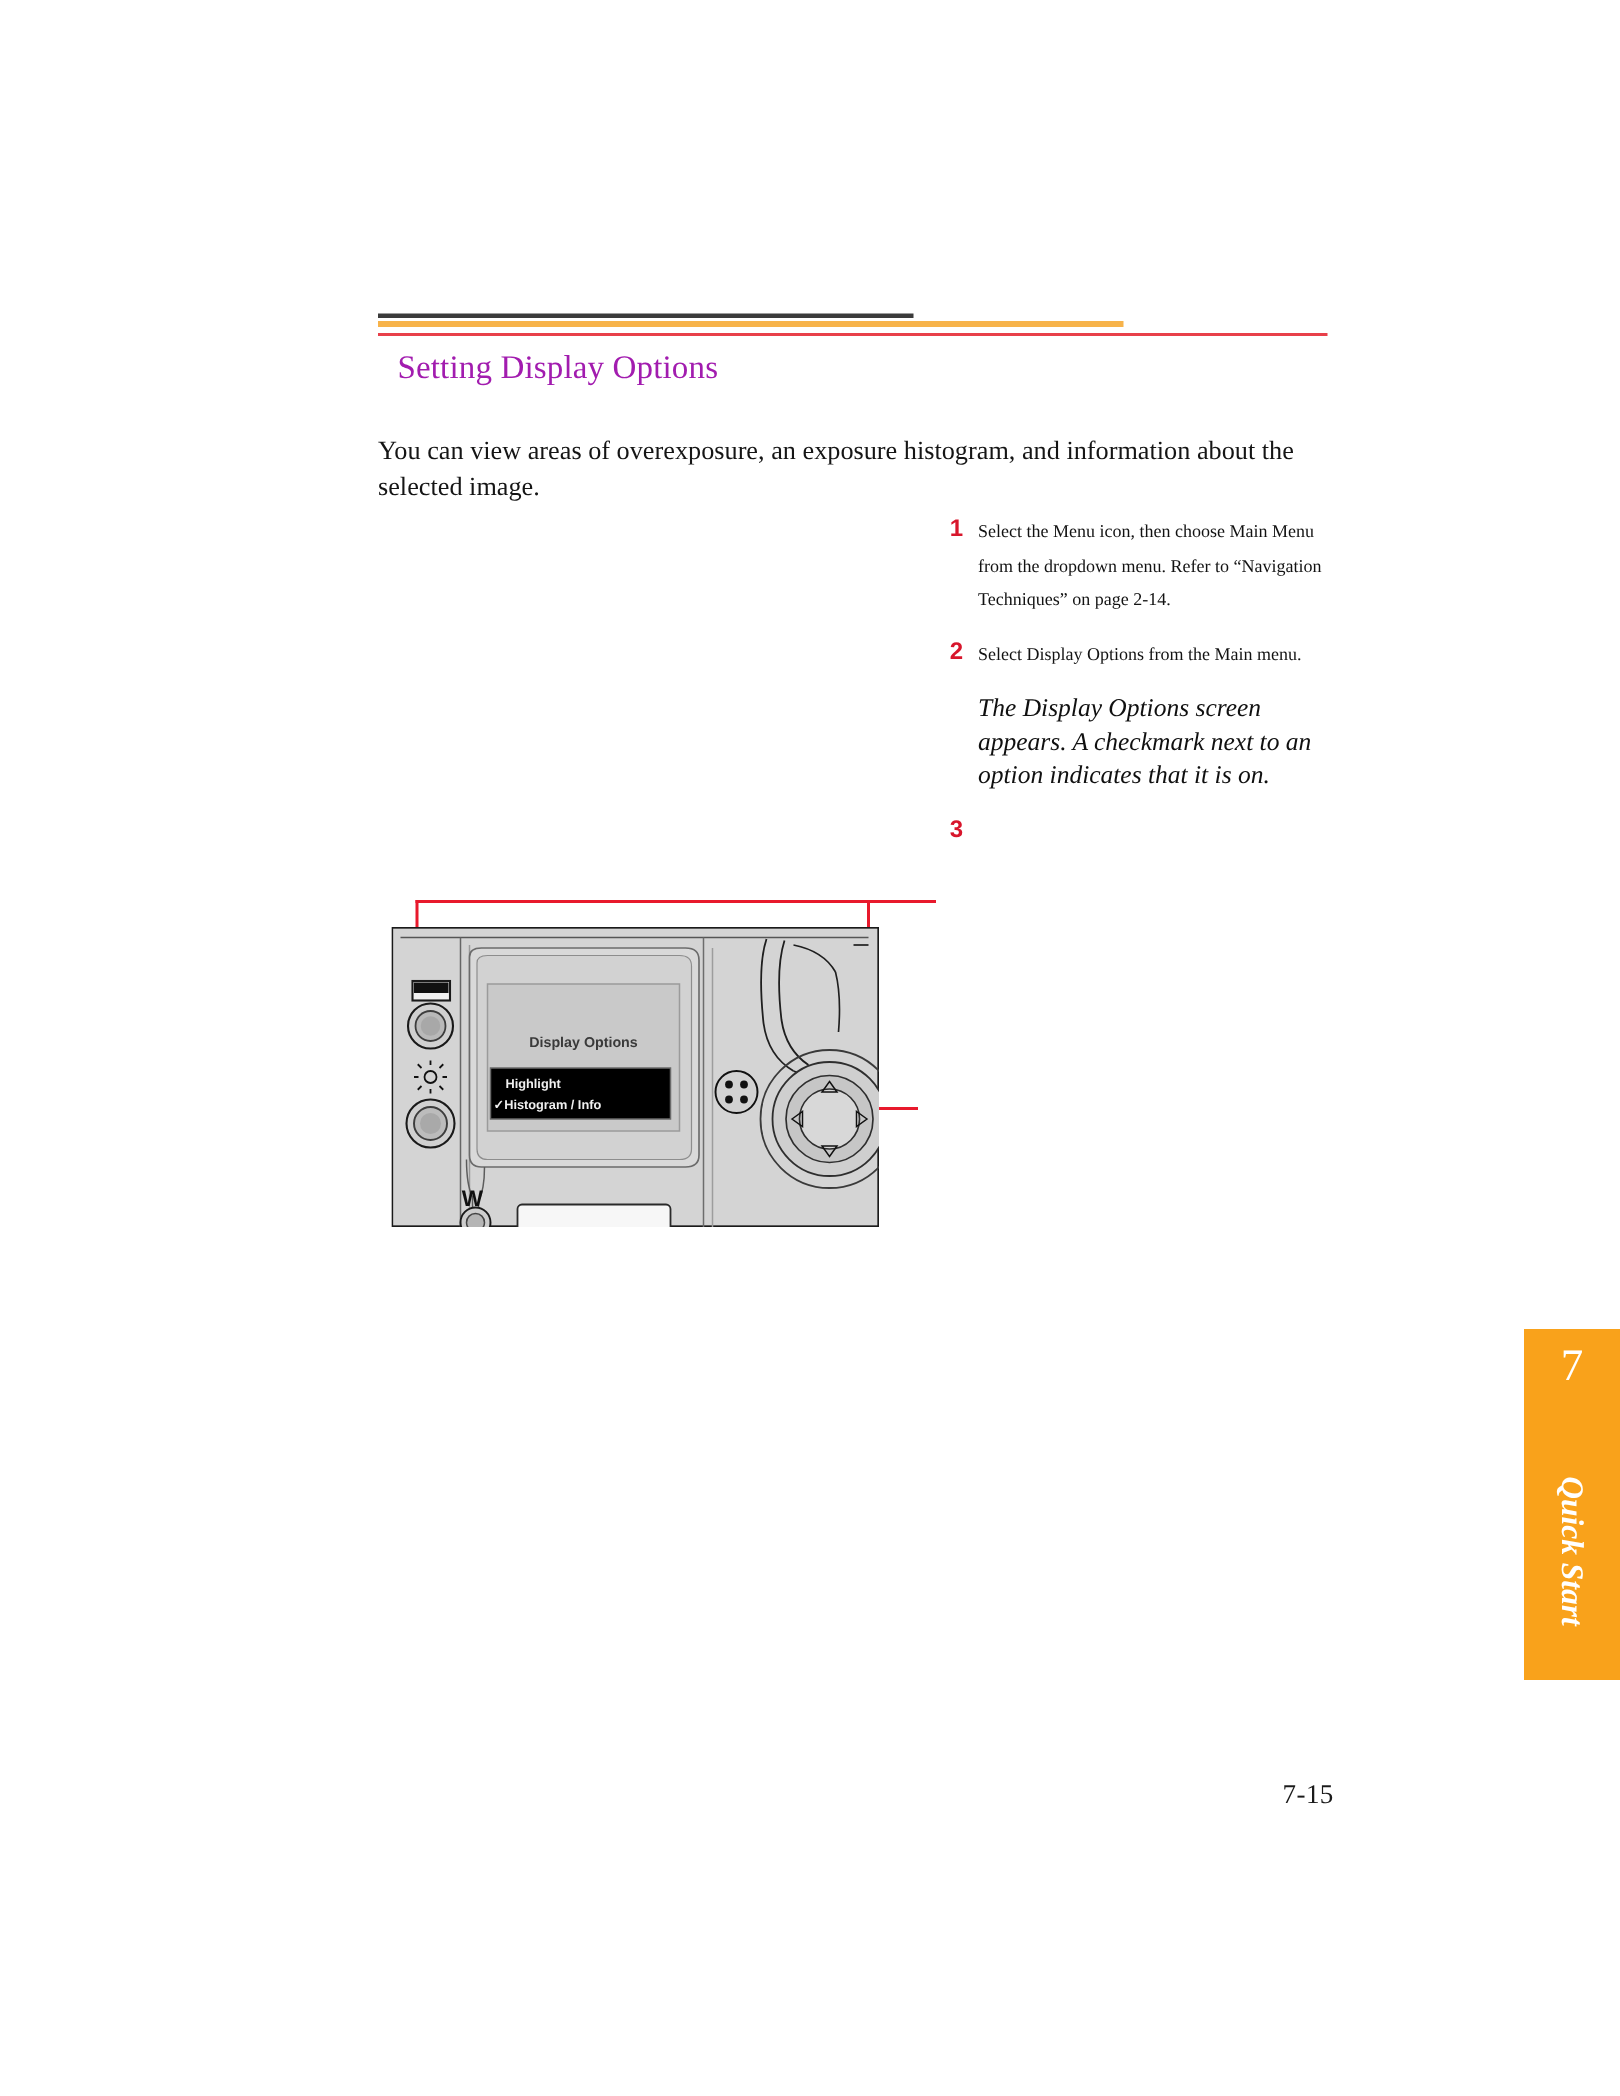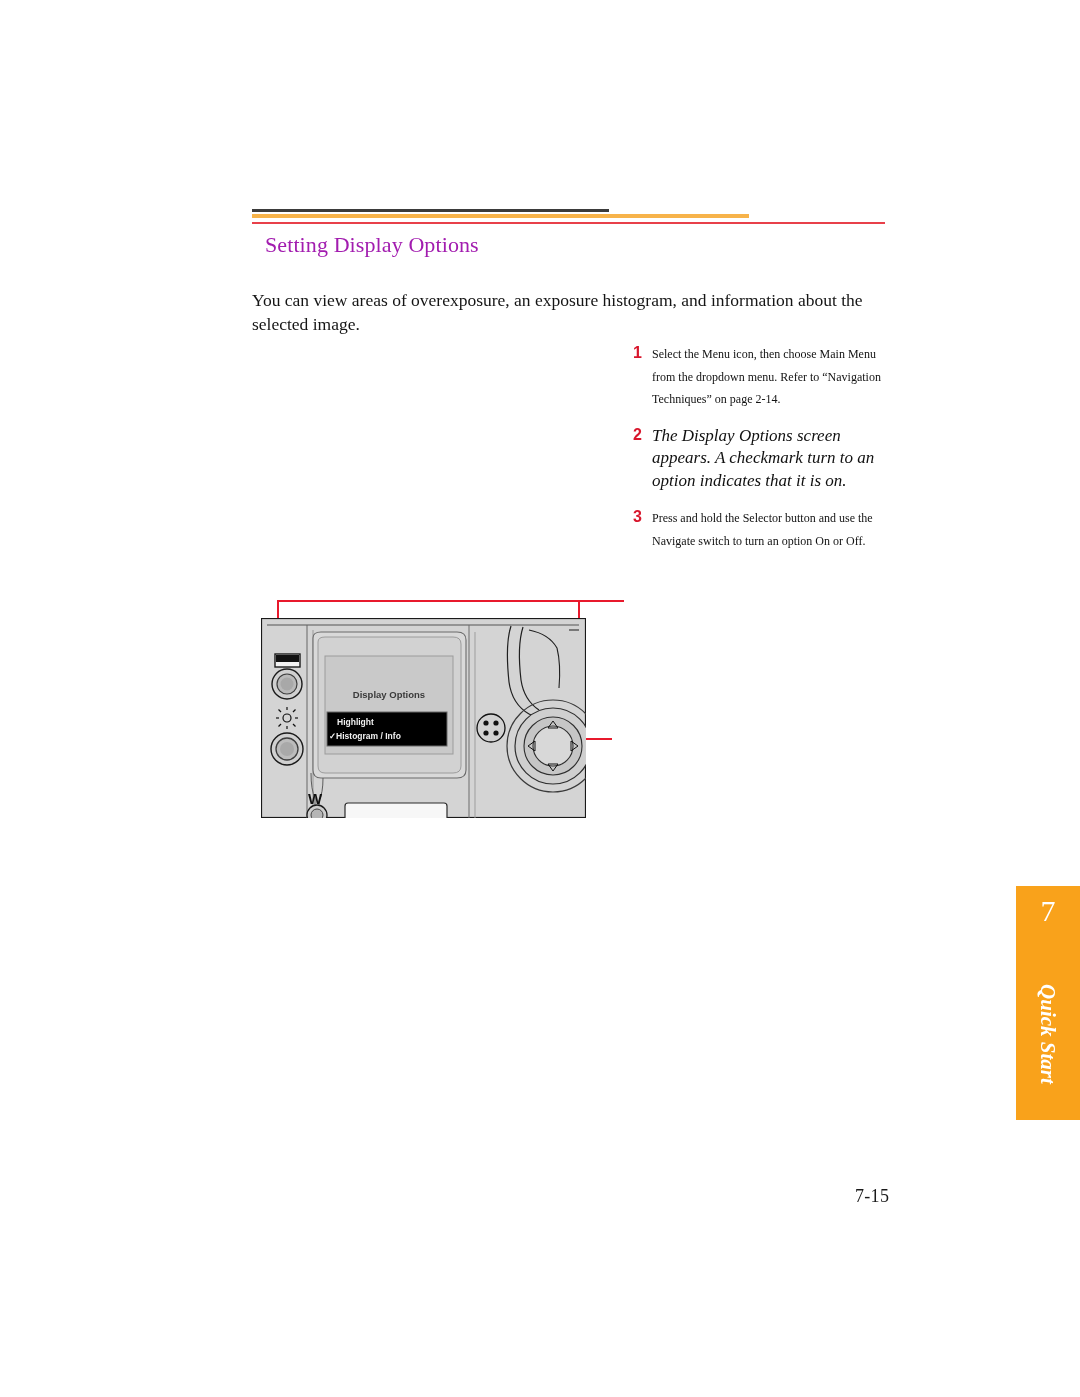--- a/index.html
+++ b/index.html
@@ -170,27 +170,27 @@
 
   <div class="steps">
 
     <div class="step">
       <span class="step-num">1</span>
       <span class="step-text">Select the Menu icon, then choose Main Menu from the dropdown menu. Refer to “Navigation Techniques” on page 2-14.</span>
     </div>
 
     <div class="step">
       <span class="step-num">2</span>
+      <span class="step-text">Select Display Options from the Main menu.</span>
     </div>
 
-    <div class="note">The Display Options screen appears. A checkmark turn to an option indicates that it is on.</div>
+    <div class="note">The Display Options screen appears. A checkmark next to an option indicates that it is on.</div>
 
     <div class="step">
       <span class="step-num">3</span>
-      <span class="step-text">Press and hold the Selector button and use the Navigate switch to turn an option On or Off.</span>
     </div>
 
   </div>
 
   <div class="callout callout-h-top"></div>
   <div class="callout callout-v-left"></div>
   <div class="callout callout-h-3"></div>
   <div class="callout callout-v-right"></div>
   <div class="callout callout-h-right-end"></div>
 

